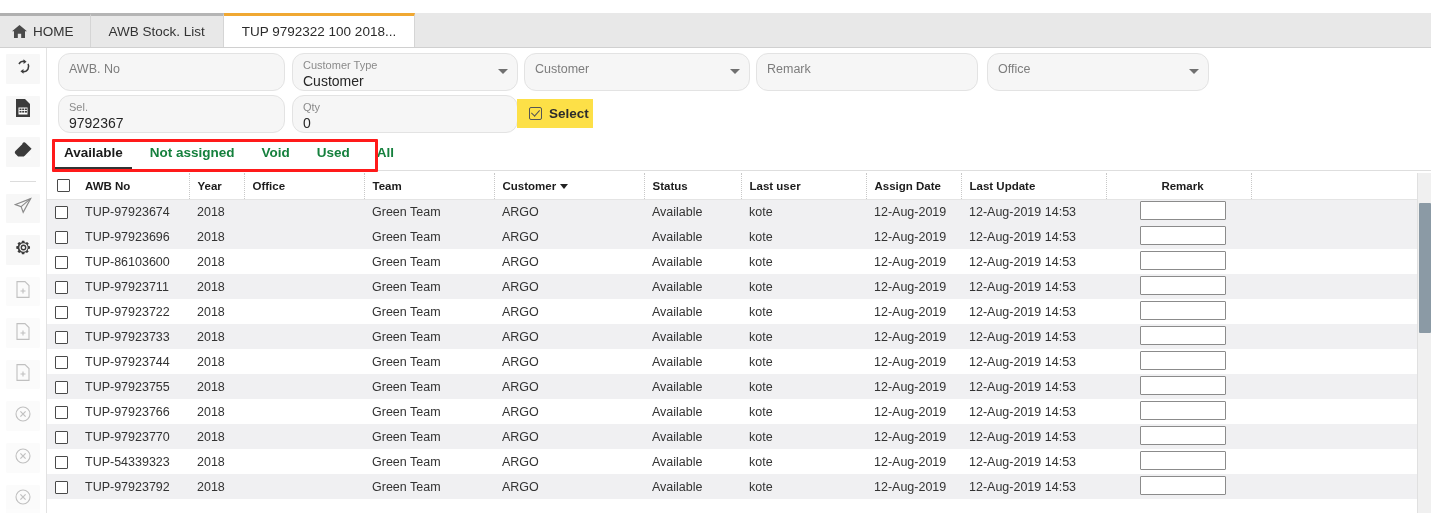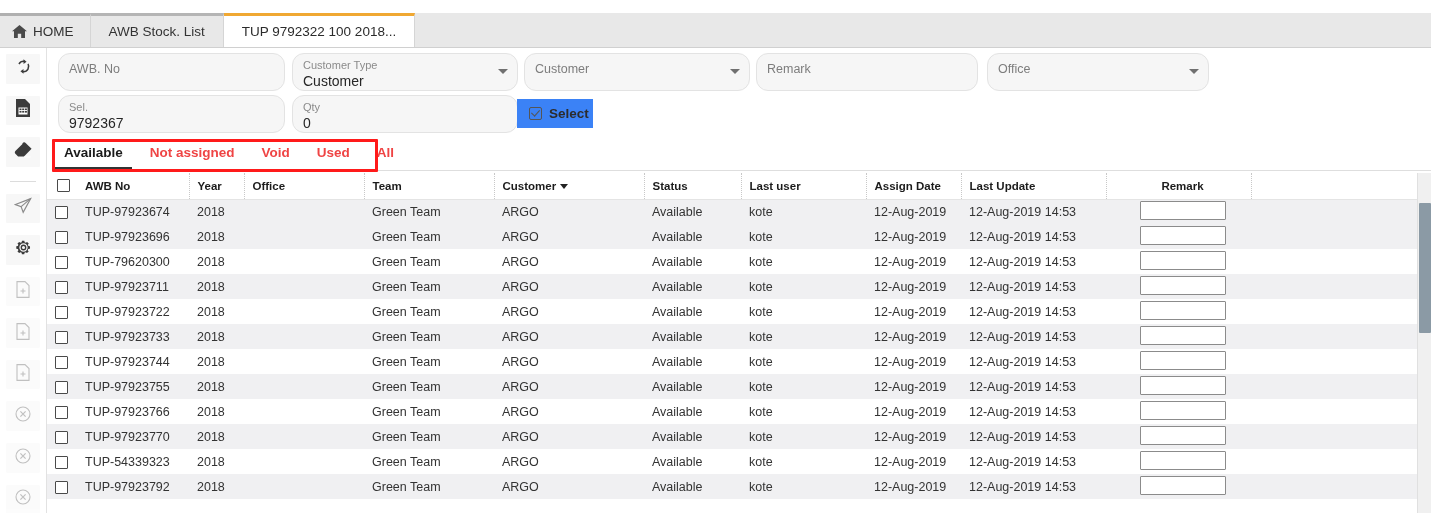--- a/index.html
+++ b/index.html
@@ -77,21 +77,21 @@
   .field.empty .lbl { font-size:12.5px; color:#7d7d7d; line-height:15px; padding-top:3px;}
   .caret {
     position:absolute; right:9px; top:50%; margin-top:-3px;
     width:0;height:0;
     border-left:5px solid transparent;
     border-right:5px solid transparent;
     border-top:5px solid #707070;
   }
   .selectbtn {
     position:absolute;
-    background:#3b82f6;
+    background:#fde047;
     display:flex; align-items:center; gap:7px;
     padding:0 12px;
     font-size:13.5px; font-weight:bold; color:#2c2c2c;
     cursor:pointer;
   }
   .chk-glyph {
     width:13px; height:13px; border:1.4px solid #555; border-radius:2px;
     position:relative; display:inline-block; flex:0 0 auto;
   }
   .chk-glyph::after{
@@ -100,21 +100,21 @@
     transform:rotate(42deg);
   }
 
   
   .subtabs {
     position:absolute; left:55px; top:128px; width:1376px; height:30px;
     display:flex; align-items:flex-end;
     border-bottom:1px solid #dedede;
   }
   .subtab {
-    font-size:13.5px; font-weight:bold; color:#ef4444;
+    font-size:13.5px; font-weight:bold; color:#15803d;
     padding:0 9px 7px 9px; margin-right:9px; cursor:pointer;
     border-bottom:3px solid transparent; white-space:nowrap;
   }
   .subtab.active { color:#1a1a1a; border-bottom:3px solid #333333; }
   .annot-box {
     position:absolute; left:52px; top:126px; width:326px; height:33px;
     border:3px solid #ff1a1a; pointer-events:none; border-radius:1px;
   }
 
   
@@ -422,21 +422,21 @@
             <td>ARGO</td>
             <td>Available</td>
             <td>kote</td>
             <td>12-Aug-2019</td>
             <td>12-Aug-2019 14:53</td>
             <td style="text-align: center;"><span class="remark-input"></span></td>
             <td></td>
           </tr>
           <tr class="even">
             <td class="ck"><span class="rowchk"></span></td>
-            <td>TUP-79620300</td>
+            <td>TUP-86103600</td>
             <td>2018</td>
             <td></td>
             <td>Green Team</td>
             <td>ARGO</td>
             <td>Available</td>
             <td>kote</td>
             <td>12-Aug-2019</td>
             <td>12-Aug-2019 14:53</td>
             <td style="text-align: center;"><span class="remark-input"></span></td>
             <td></td>

